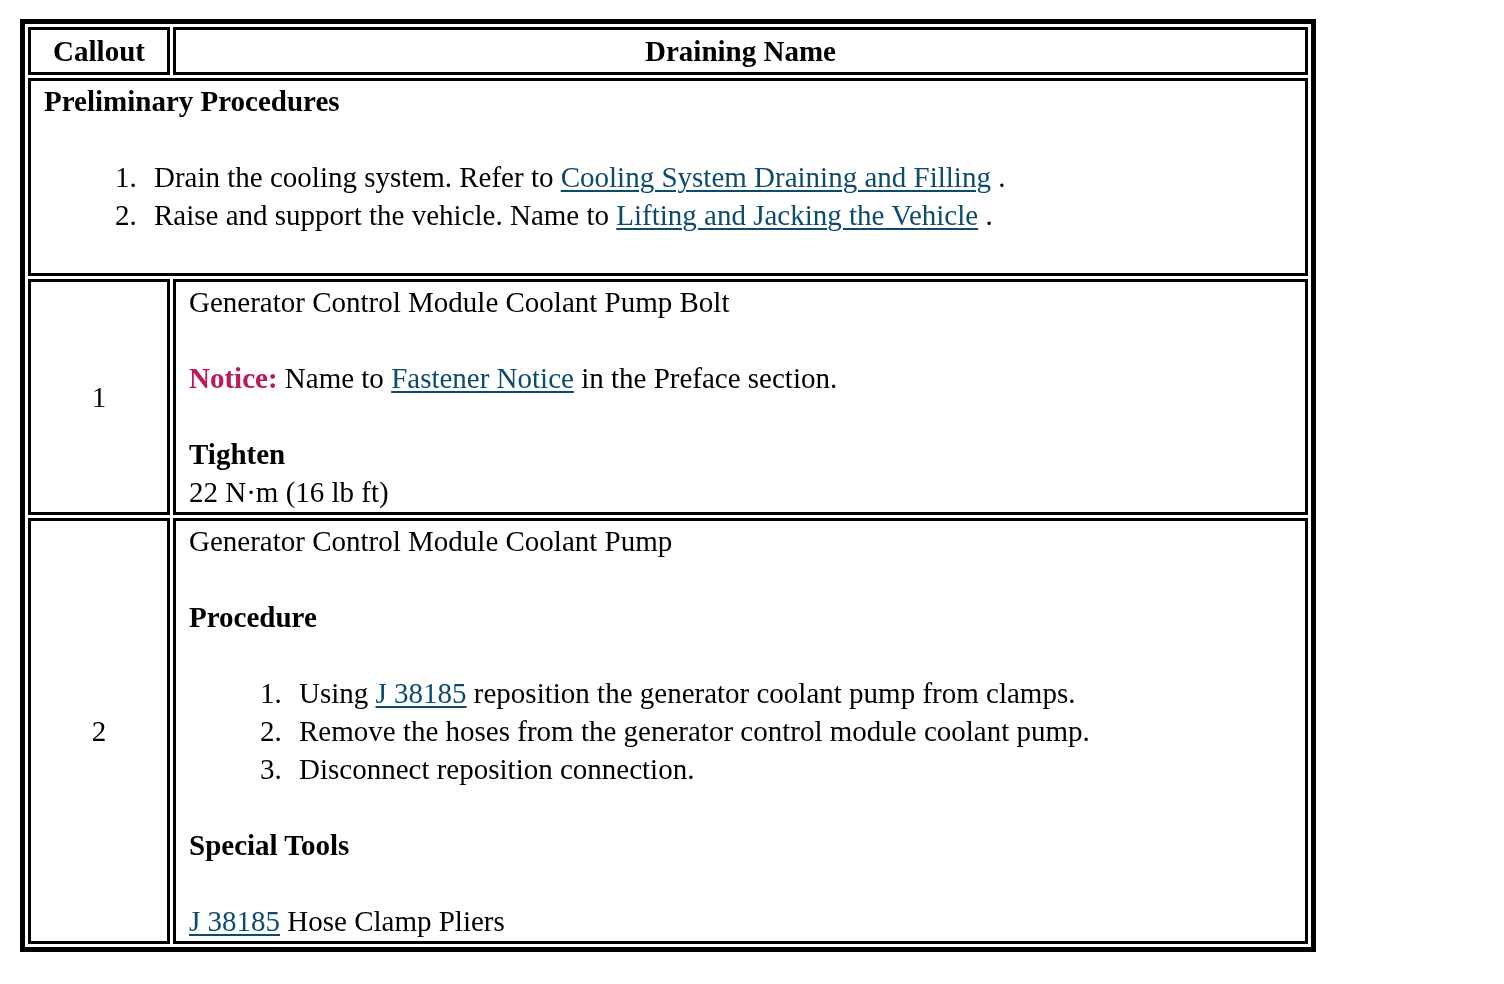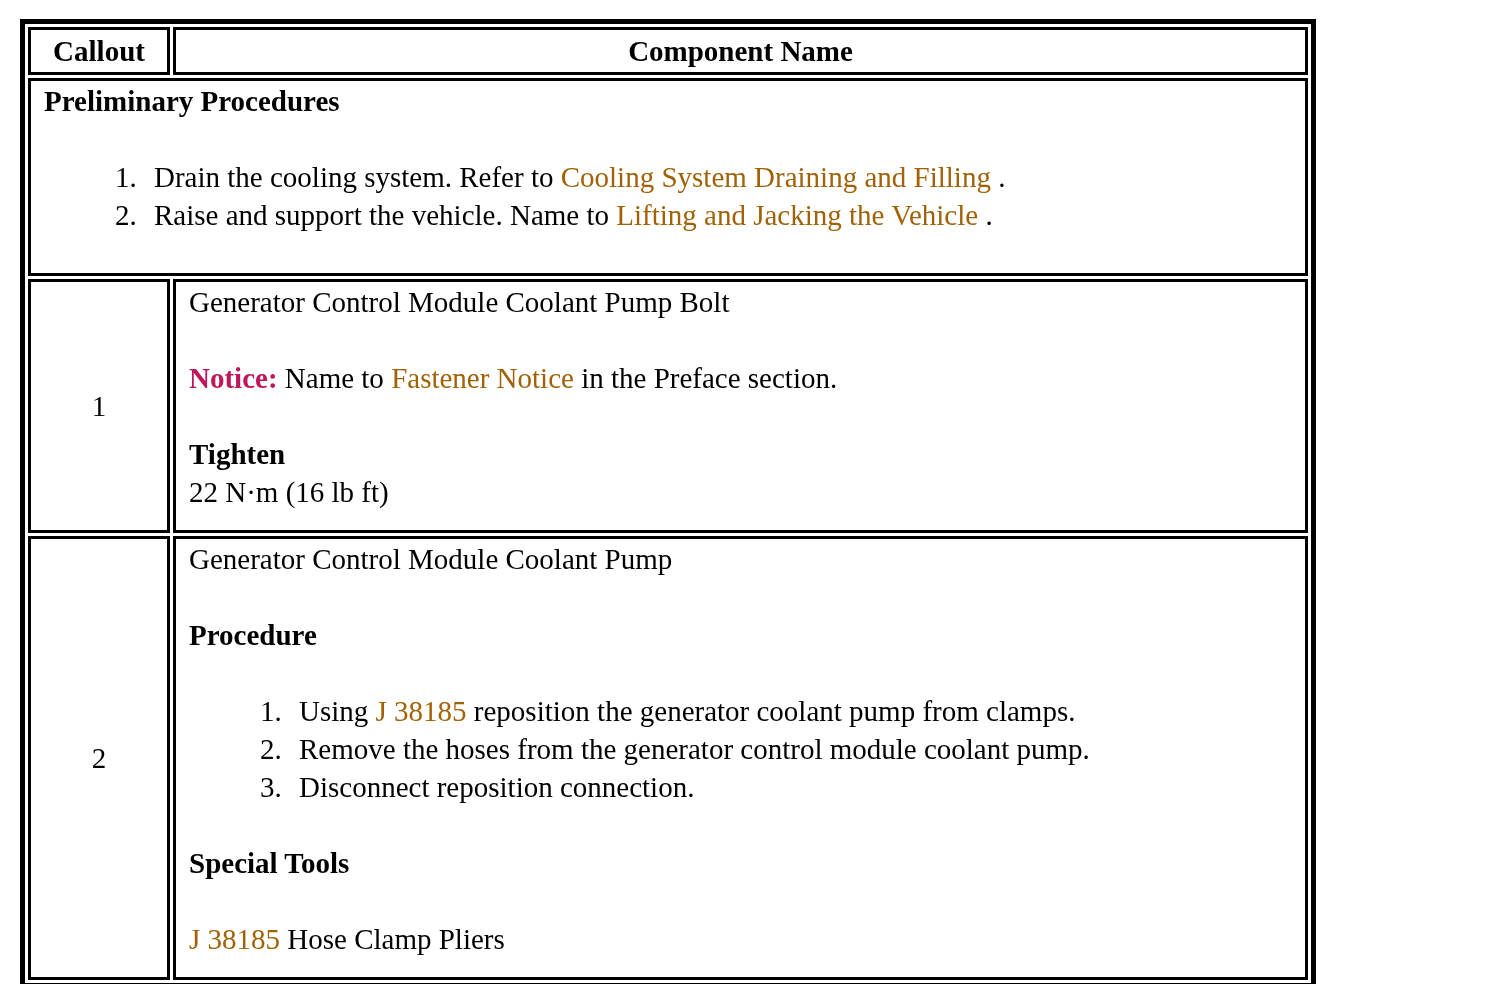--- a/index.html
+++ b/index.html
@@ -42,50 +42,51 @@
     text-align: center;
     vertical-align: middle;
     font-weight: normal;
   }
   td.content-cell {
     vertical-align: top;
     padding-left: 13px;
   }
   td.content-cell p { margin: 38px 0; }
   td.content-cell > :first-child { margin-top: 0; }
-  td.content-cell.tight-bottom > :last-child { margin-bottom: 18px; }
+  td.content-cell.tight-bottom > :last-child { margin-bottom: 0; }
   ol.num-list {
     margin: 38px 0;
     padding-left: 100px;
   }
   ol.num-list li { margin: 0; padding-left: 10px; }
   .bold { font-weight: bold; }
   .lnk {
-    color: #a16207;
+    color: #0c4a6e;
+    text-decoration: underline;
     text-decoration-thickness: 2px;
     text-underline-offset: 3px;
     cursor: pointer;
   }
   .notice-label {
     color: #be185d;
     font-weight: bold;
   }
 </style>
 </head>
 <body>
 
 <table class="doc-table">
   <colgroup>
     <col class="callout-col">
     <col>
   </colgroup>
   <tbody>
     <tr>
       <th><span>Callout</span></th>
-      <th><span>Component Name</span></th>
+      <th><span>Draining Name</span></th>
     </tr>
 
     <tr>
       <td colspan="2" class="content-cell">
         <p class="bold">Preliminary Procedures</p>
         <ol class="num-list">
           <li><span>Drain the cooling system. Refer to </span><span class="lnk">Cooling System Draining and Filling</span><span> .</span></li>
           <li><span>Raise and support the vehicle. Name to </span><span class="lnk">Lifting and Jacking the Vehicle</span><span> .</span></li>
         </ol>
       </td>

